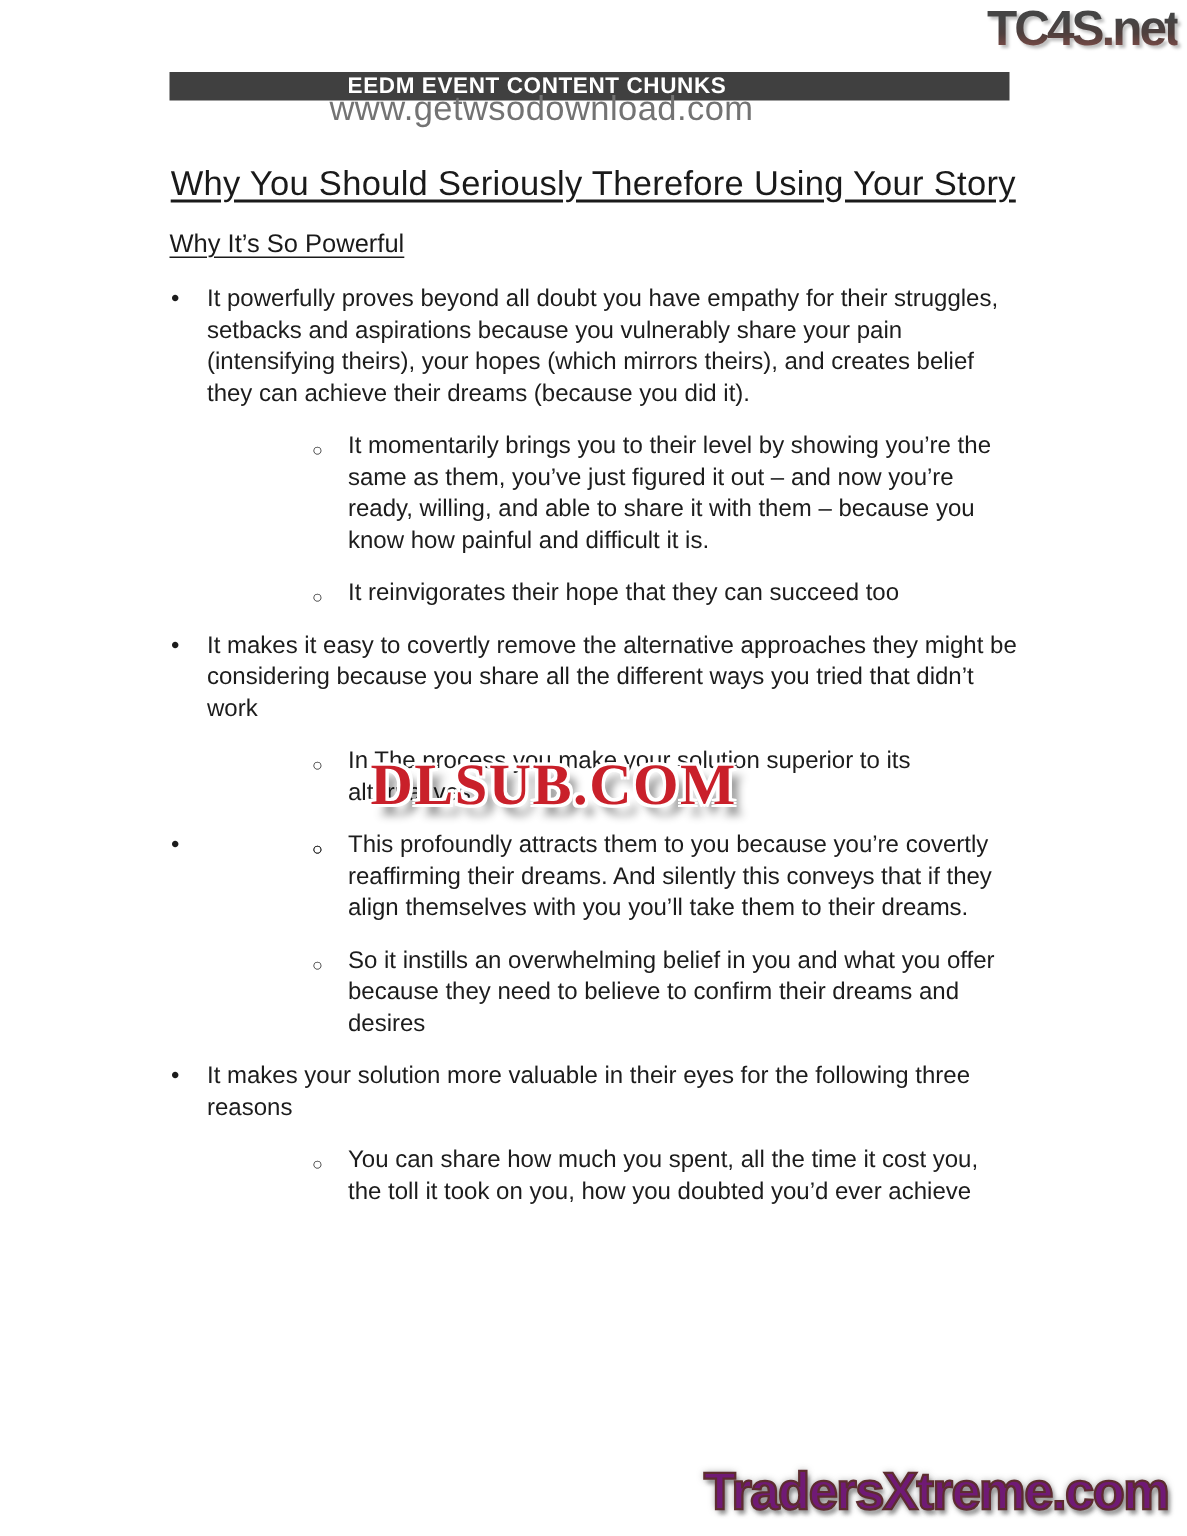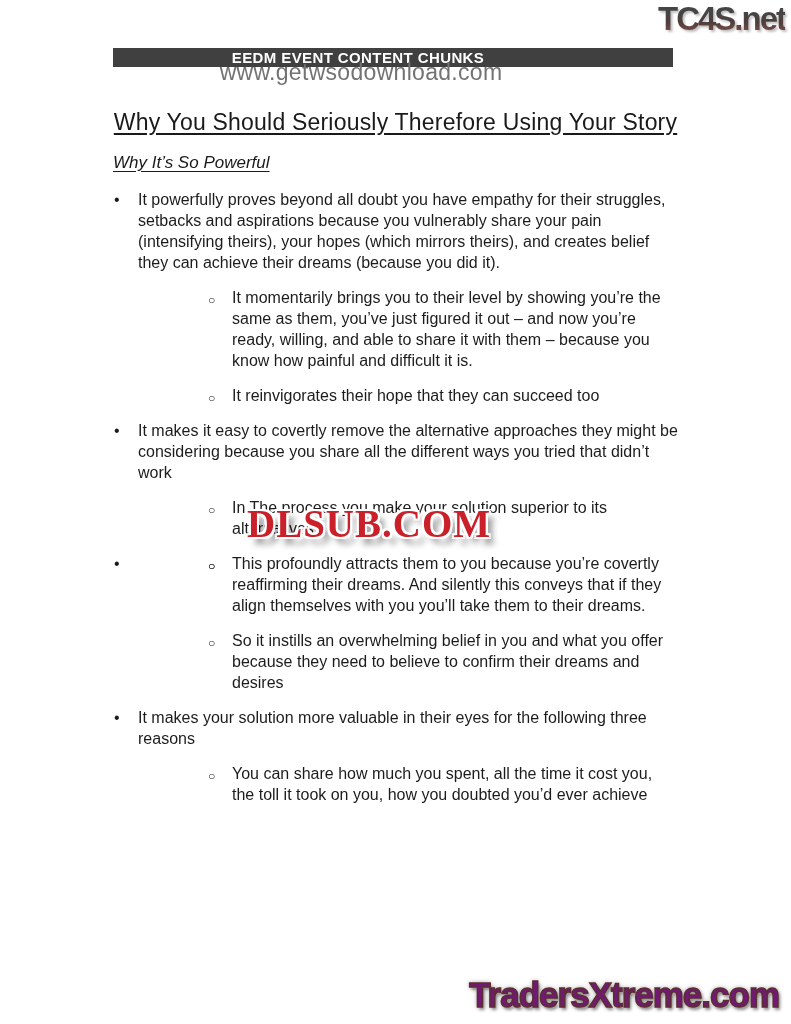--- a/index.html
+++ b/index.html
@@ -32,21 +32,21 @@
 
   
   .content { position:absolute; left:113px; top:109px; width:565px; }
   .doc-title {
     font-size:23px; font-weight:400; color:#1a1a1a; text-align:center;
     text-decoration:underline; text-underline-offset:3px; margin-bottom:17px;
     letter-spacing:0.2px;
   }
   .doc-subtitle {
     font-size:17px; font-weight:400; color:#1a1a1a;
-    text-decoration:underline; text-underline-offset:3px; margin-bottom:16px;font-style:italic;
+    text-decoration:underline; text-underline-offset:3px; margin-bottom:16px;
   }
   ul.main { list-style:none; }
   li.b1 {
     position:relative; padding-left:25px; margin-bottom:14px;
     font-size:16px; line-height:21px;
   }
   li.b1 > .marker {
     position:absolute; left:1px; top:0; font-size:16px; color:#1c1c1c;
   }
   ul.subs { list-style:none; margin-top:14px; padding-left:69px; }

